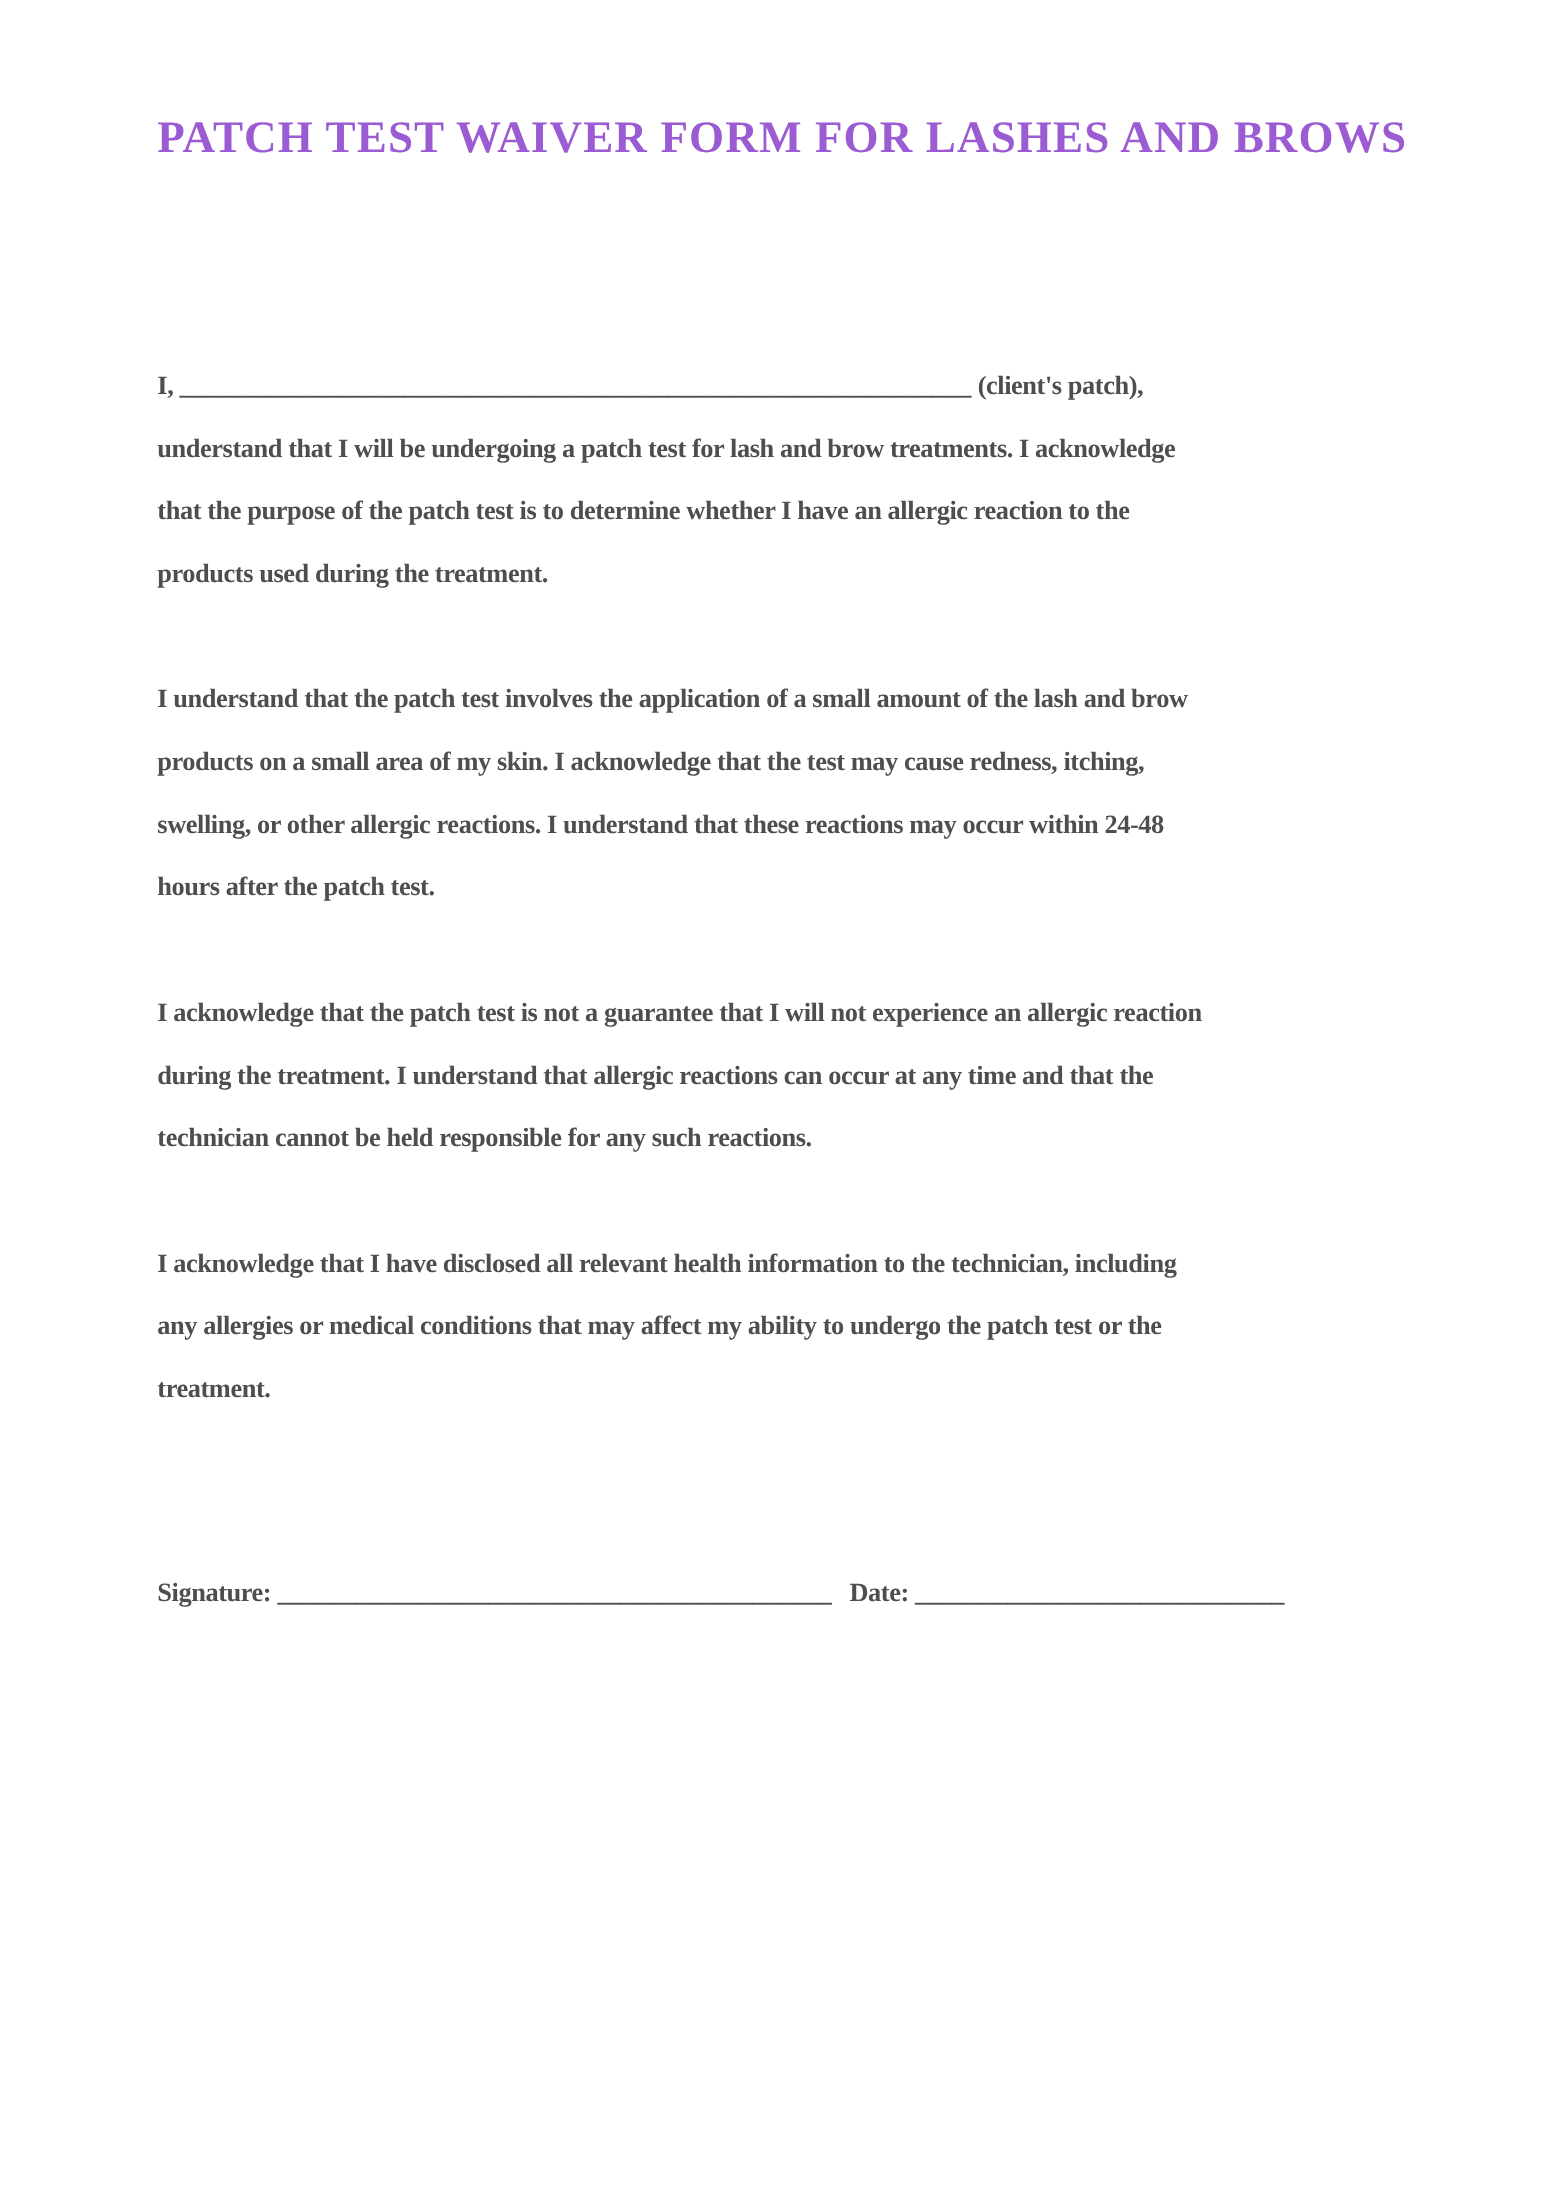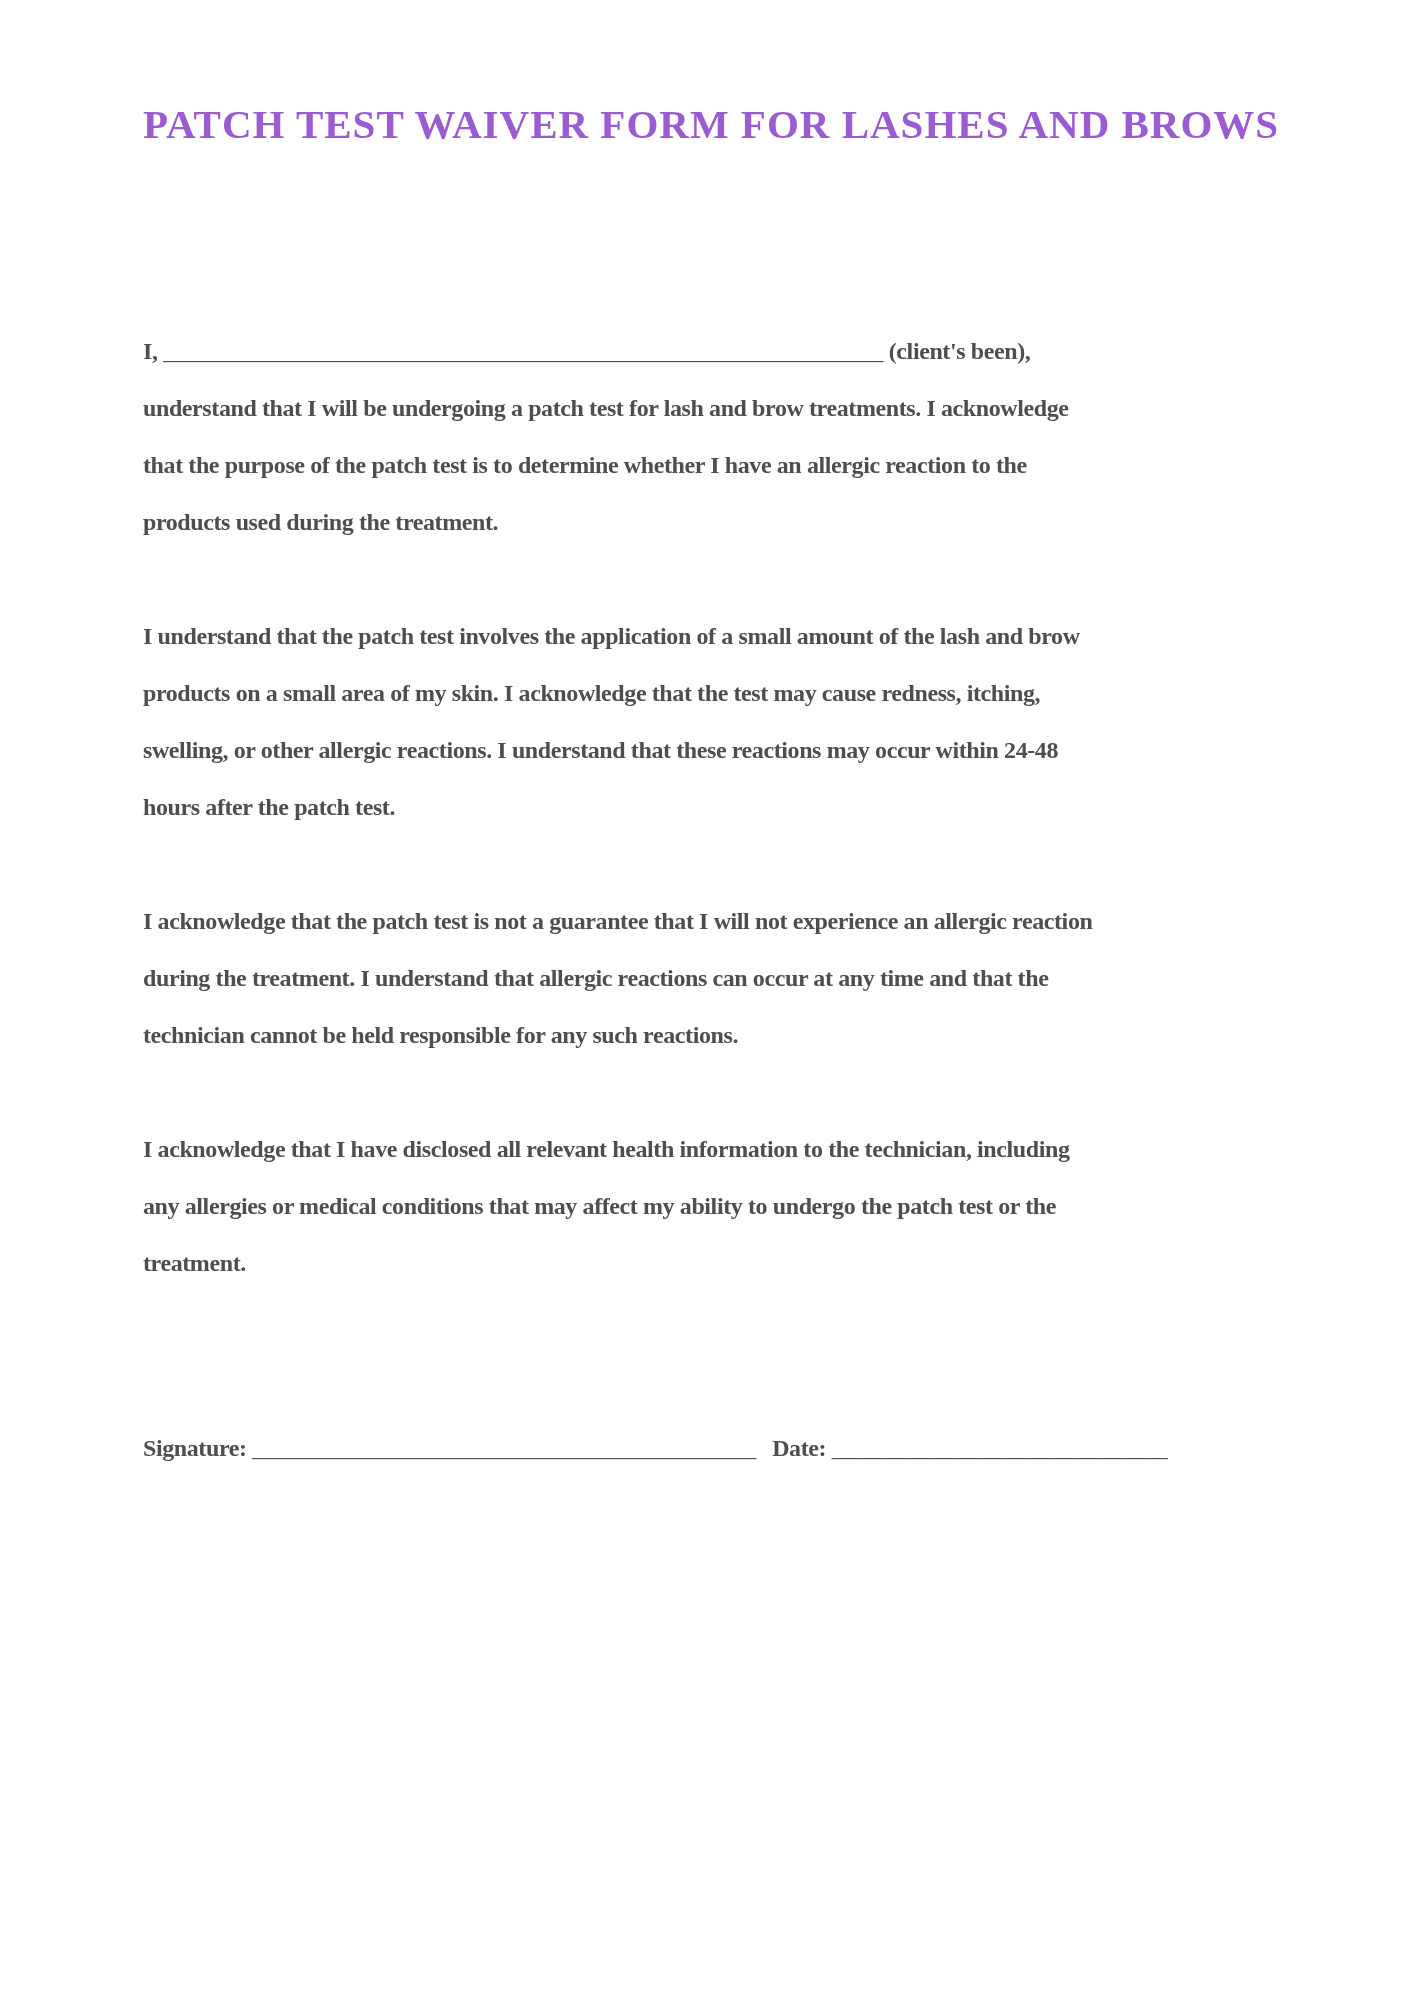--- a/index.html
+++ b/index.html
@@ -34,42 +34,42 @@
     max-width:1190px;
     font-size:24px;
     font-weight:700;
     letter-spacing:-0.4px;
     line-height:57px;
     white-space:pre-line;
     color:var(--body-color);
   }
   .para.first{ margin-top:175px; }
   .blank{
-    font-weight:400;
+    font-weight:700;
     letter-spacing:0;
   }
   .sig-row{
     margin-top:128px;
     font-size:24px;
     font-weight:700;
     letter-spacing:-0.4px;
     line-height:57px;
     white-space:nowrap;
     color:var(--body-color);
   }
   .date-label{ margin-left:16px; }
 </style>
 </head>
 <body>
 
 <div class="page">
 
   <h1 class="doc-title">PATCH TEST WAIVER FORM FOR LASHES AND BROWS</h1>
 
-  <p class="para first"><span>I,</span> <span class="blank">____________________________________________________________</span> <span>(client's been),</span><br><span>understand that I will be undergoing a patch test for lash and brow treatments. I acknowledge
+  <p class="para first"><span>I,</span> <span class="blank">____________________________________________________________</span> <span>(client's patch),</span><br><span>understand that I will be undergoing a patch test for lash and brow treatments. I acknowledge
 that the purpose of the patch test is to determine whether I have an allergic reaction to the
 products used during the treatment.</span></p>
 
   <p class="para">I understand that the patch test involves the application of a small amount of the lash and brow
 products on a small area of my skin. I acknowledge that the test may cause redness, itching,
 swelling, or other allergic reactions. I understand that these reactions may occur within 24-48
 hours after the patch test.</p>
 
   <p class="para">I acknowledge that the patch test is not a guarantee that I will not experience an allergic reaction
 during the treatment. I understand that allergic reactions can occur at any time and that the

